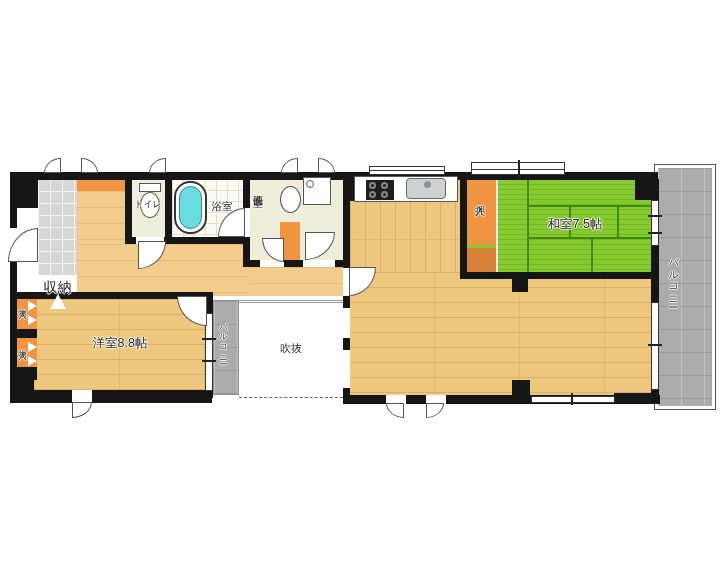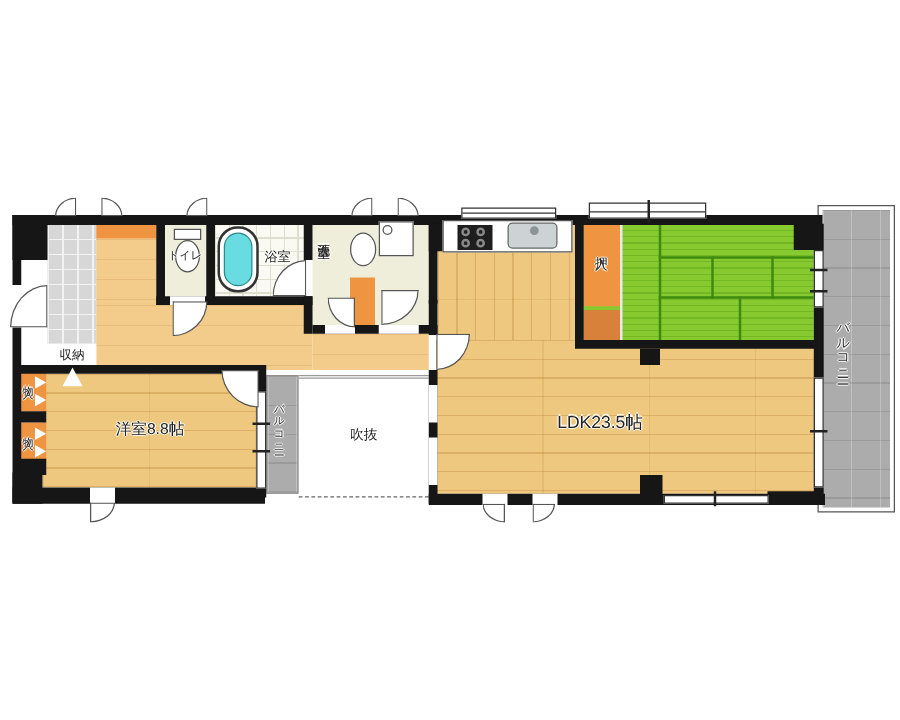--- a/index.html
+++ b/index.html
@@ -171,26 +171,26 @@
   <div class="a" style="left:366px;top:180px;width:28px;height:20px;background:#1e1e1e">
     <div class="a" style="left:3px;top:2px;width:7px;height:7px;border:2px solid #888;border-radius:50%"></div>
     <div class="a" style="left:15px;top:2px;width:7px;height:7px;border:2px solid #888;border-radius:50%"></div>
     <div class="a" style="left:3px;top:11px;width:7px;height:7px;border:2px solid #888;border-radius:50%"></div>
     <div class="a" style="left:15px;top:11px;width:7px;height:7px;border:2px solid #888;border-radius:50%"></div>
   </div>
   <div class="a" style="left:406px;top:178px;width:40px;height:21px;background:#cdd2d4;border:1px solid #666;border-radius:4px">
     <div class="a" style="left:17px;top:2px;width:7px;height:7px;background:#8a9499;border-radius:50%"></div>
   </div>
 
-  <div class="a lbl ctr" style="left:410px;top:330px;width:140px;font-size:14px">LDK23.5帖</div>
+  <div class="a lbl ctr" style="left:510px;top:218px;width:130px;font-size:12.5px">和室7.5帖</div>
   <div class="a lbl ctr" style="left:58px;top:337px;width:124px;font-size:12.5px">洋室8.8帖</div>
   <div class="a lbl ctr" style="left:239px;top:343px;width:104px;font-size:11px">吹抜</div>
   <div class="a lbl ctr" style="left:129px;top:200px;width:38px;font-size:9px">トイレ</div>
   <div class="a lbl ctr" style="left:204px;top:201px;width:36px;font-size:10.5px">浴室</div>
   <div class="a lbl v" style="left:252px;top:187px;font-size:10px">洗面室</div>
   <div class="a lbl v" style="left:474px;top:197px;font-size:10px">押入</div>
-  <div class="a lbl ctr" style="left:40px;top:280px;width:35px;font-size:10px">収納</div>
+  <div class="a lbl ctr" style="left:40px;top:280px;width:35px;font-size:14px">収納</div>
   <div class="a lbl v" style="left:18px;top:302px;font-size:8.5px">物入</div>
   <div class="a lbl v" style="left:18px;top:343px;font-size:8.5px">物入</div>
   <div class="a lbl v" style="left:668px;top:250px;font-size:10.5px;color:#383838">バルコニー</div>
   <div class="a lbl v" style="left:219px;top:317px;font-size:8.5px;color:#383838">バルコニー</div>
 
 </div>
 
 </body></html>

